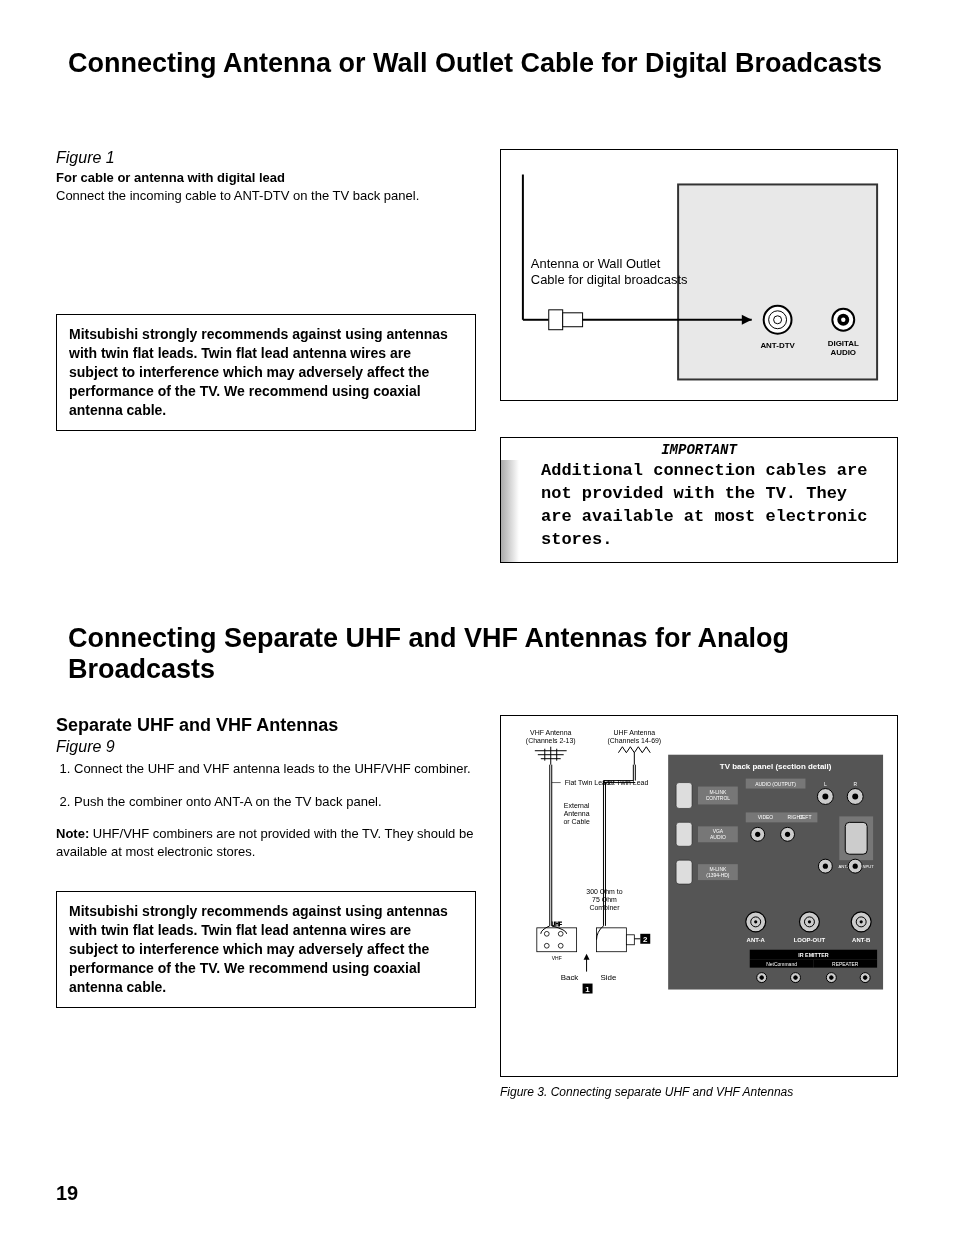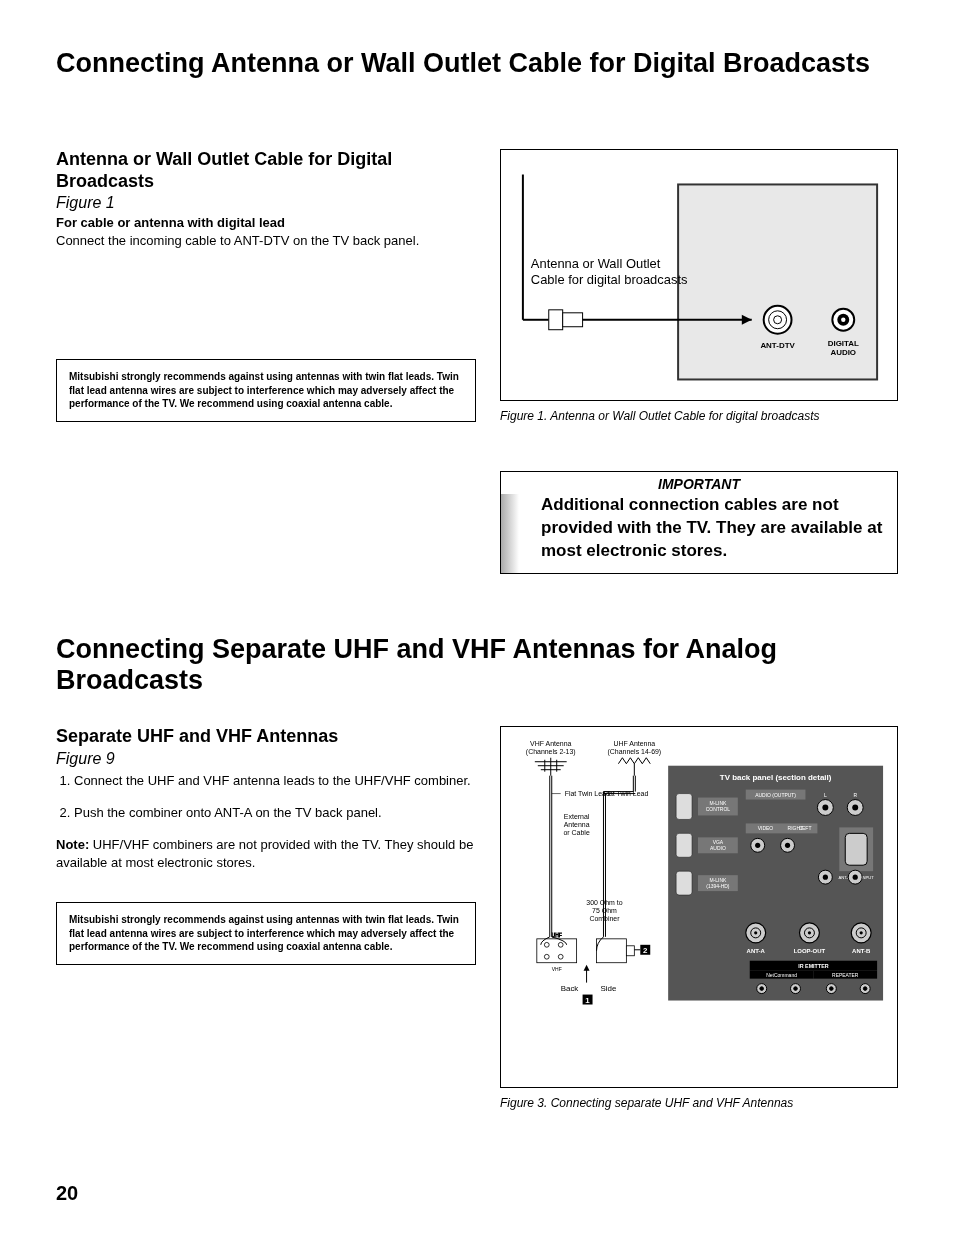--- a/index.html
+++ b/index.html
@@ -4,53 +4,52 @@
 <style>
   html,body{margin:0;padding:0;}
   body{
     width:954px;height:1235px;
     box-sizing:border-box;
     padding:48px 56px 40px 56px;
     font-family:Helvetica,Arial,sans-serif;
     color:#000;
     position:relative;
   }
-  .h1{font-size:27px;font-weight:bold;margin:0 0 70px 0;line-height:1.15;}
+  .h1{font-size:27px;font-weight:bold;margin:0 0 70px 12px;line-height:1.15;}
   .cols{display:flex;gap:24px;}
   .lcol{flex:0 0 420px;}
   .rcol{flex:1;}
   .h2{font-size:18px;font-weight:bold;margin:0 0 2px 0;line-height:1.2;}
   .figref{font-style:italic;font-size:16px;margin:0 0 2px 0;}
   .bold{font-weight:bold;}
   .body{font-size:13px;line-height:1.35;}
-  .notebox{border:1px solid #000;padding:10px 12px;font-size:10px;font-weight:bold;line-height:1.35;margin-top:30px;}
+  .notebox{border:1px solid #000;padding:10px 12px;font-size:14px;font-weight:bold;line-height:1.35;margin-top:30px;}
   .figbox{border:1px solid #000;height:250px;position:relative;background:#fff;}
   .figcap{font-style:italic;font-size:12px;margin-top:8px;}
-  .important{border:1px solid #000;margin-top:48px;}
+  .important{border:1px solid #000;margin-top:36px;font-family:Liberation Mono, monospace;}
   .important .ttl{text-align:center;font-weight:bold;font-style:italic;font-size:14px;padding:4px 0 2px 0;}
   .important .bod{font-weight:bold;font-size:17px;padding:0 14px 10px 40px;line-height:1.35;
     background:linear-gradient(to right,#aaa 0%,#fff 18px);}
   .sec2{margin-top:60px;}
   .sec2 .h1{margin-bottom:30px;}
   ol.steps{font-size:13px;padding-left:18px;margin:4px 0 0 0;line-height:1.4;}
   ol.steps li{margin-bottom:14px;}
   .indent{font-size:13px;line-height:1.4;}
   .pagenum{position:absolute;left:56px;bottom:30px;font-weight:bold;font-size:20px;}
   svg text{font-family:Helvetica,Arial,sans-serif;}
   
   .figbox2{border:1px solid #000;height:360px;position:relative;background:#fff;}
 </style>
 </head>
 <body>
 
 <div class="h1">Connecting Antenna or Wall Outlet Cable for Digital Broadcasts</div>
 
 <div class="cols">
   <div class="lcol">
-    <div class="h2">Antenna or Wall Outlet Cable for Digital Broadcasts</div>
     <div class="figref">Figure 1</div>
     <div class="body bold">For cable or antenna with digital lead</div>
     <div class="body" style=""> Connect the incoming cable to ANT-DTV on the TV back panel.</div>
     <div class="notebox" style="margin-top:110px;">Mitsubishi strongly recommends against using antennas with twin flat leads.  Twin flat lead antenna wires are subject to interference which may adversely affect the performance of the TV.  We recommend using coaxial antenna cable.</div>
   </div>
   <div class="rcol">
     <div class="figbox fig1">
       <svg width="100%" height="100%" viewBox="0 0 398 250">
 
         <rect x="178" y="34" width="200" height="196" fill="#e8e8e8" stroke="#333" stroke-width="2"></rect>
@@ -72,21 +71,20 @@
         <circle cx="344" cy="170" r="11" fill="#fff" stroke="#000" stroke-width="2"></circle>
         <circle cx="344" cy="170" r="6" fill="#000"></circle>
         <circle cx="344" cy="170" r="2.2" fill="#fff"></circle>
         <text x="344" y="196" text-anchor="middle" font-size="8" font-weight="bold">DIGITAL</text>
         <text x="344" y="205" text-anchor="middle" font-size="8" font-weight="bold">AUDIO</text>
 
         <text x="30" y="118" font-size="13">Antenna or Wall Outlet</text>
         <text x="30" y="134" font-size="13">Cable for digital broadcasts</text>
       </svg>
     </div>
-    <div class="figcap">Figure 1.  Antenna or Wall Outlet Cable for digital broadcasts</div>
 
     <div class="important">
       <div class="ttl">IMPORTANT</div>
       <div class="bod">Additional connection cables are not provided with the TV.  They are available at most electronic stores.</div>
     </div>
   </div>
 </div>
 
 <div class="sec2">
   <div class="h1">Connecting Separate UHF and VHF Antennas for Analog Broadcasts</div>
@@ -259,13 +257,13 @@
             <circle cx="366" cy="262" r="5"></circle>
               <circle cx="366" cy="262" r="1.8" fill="#000"></circle>
           </g>
         </svg>
       </div>
       <div class="figcap">Figure 3.  Connecting separate UHF and VHF Antennas</div>
     </div>
   </div>
 </div>
 
-<div class="pagenum">20</div>
+<div class="pagenum">19</div>
 
 </body></html>

